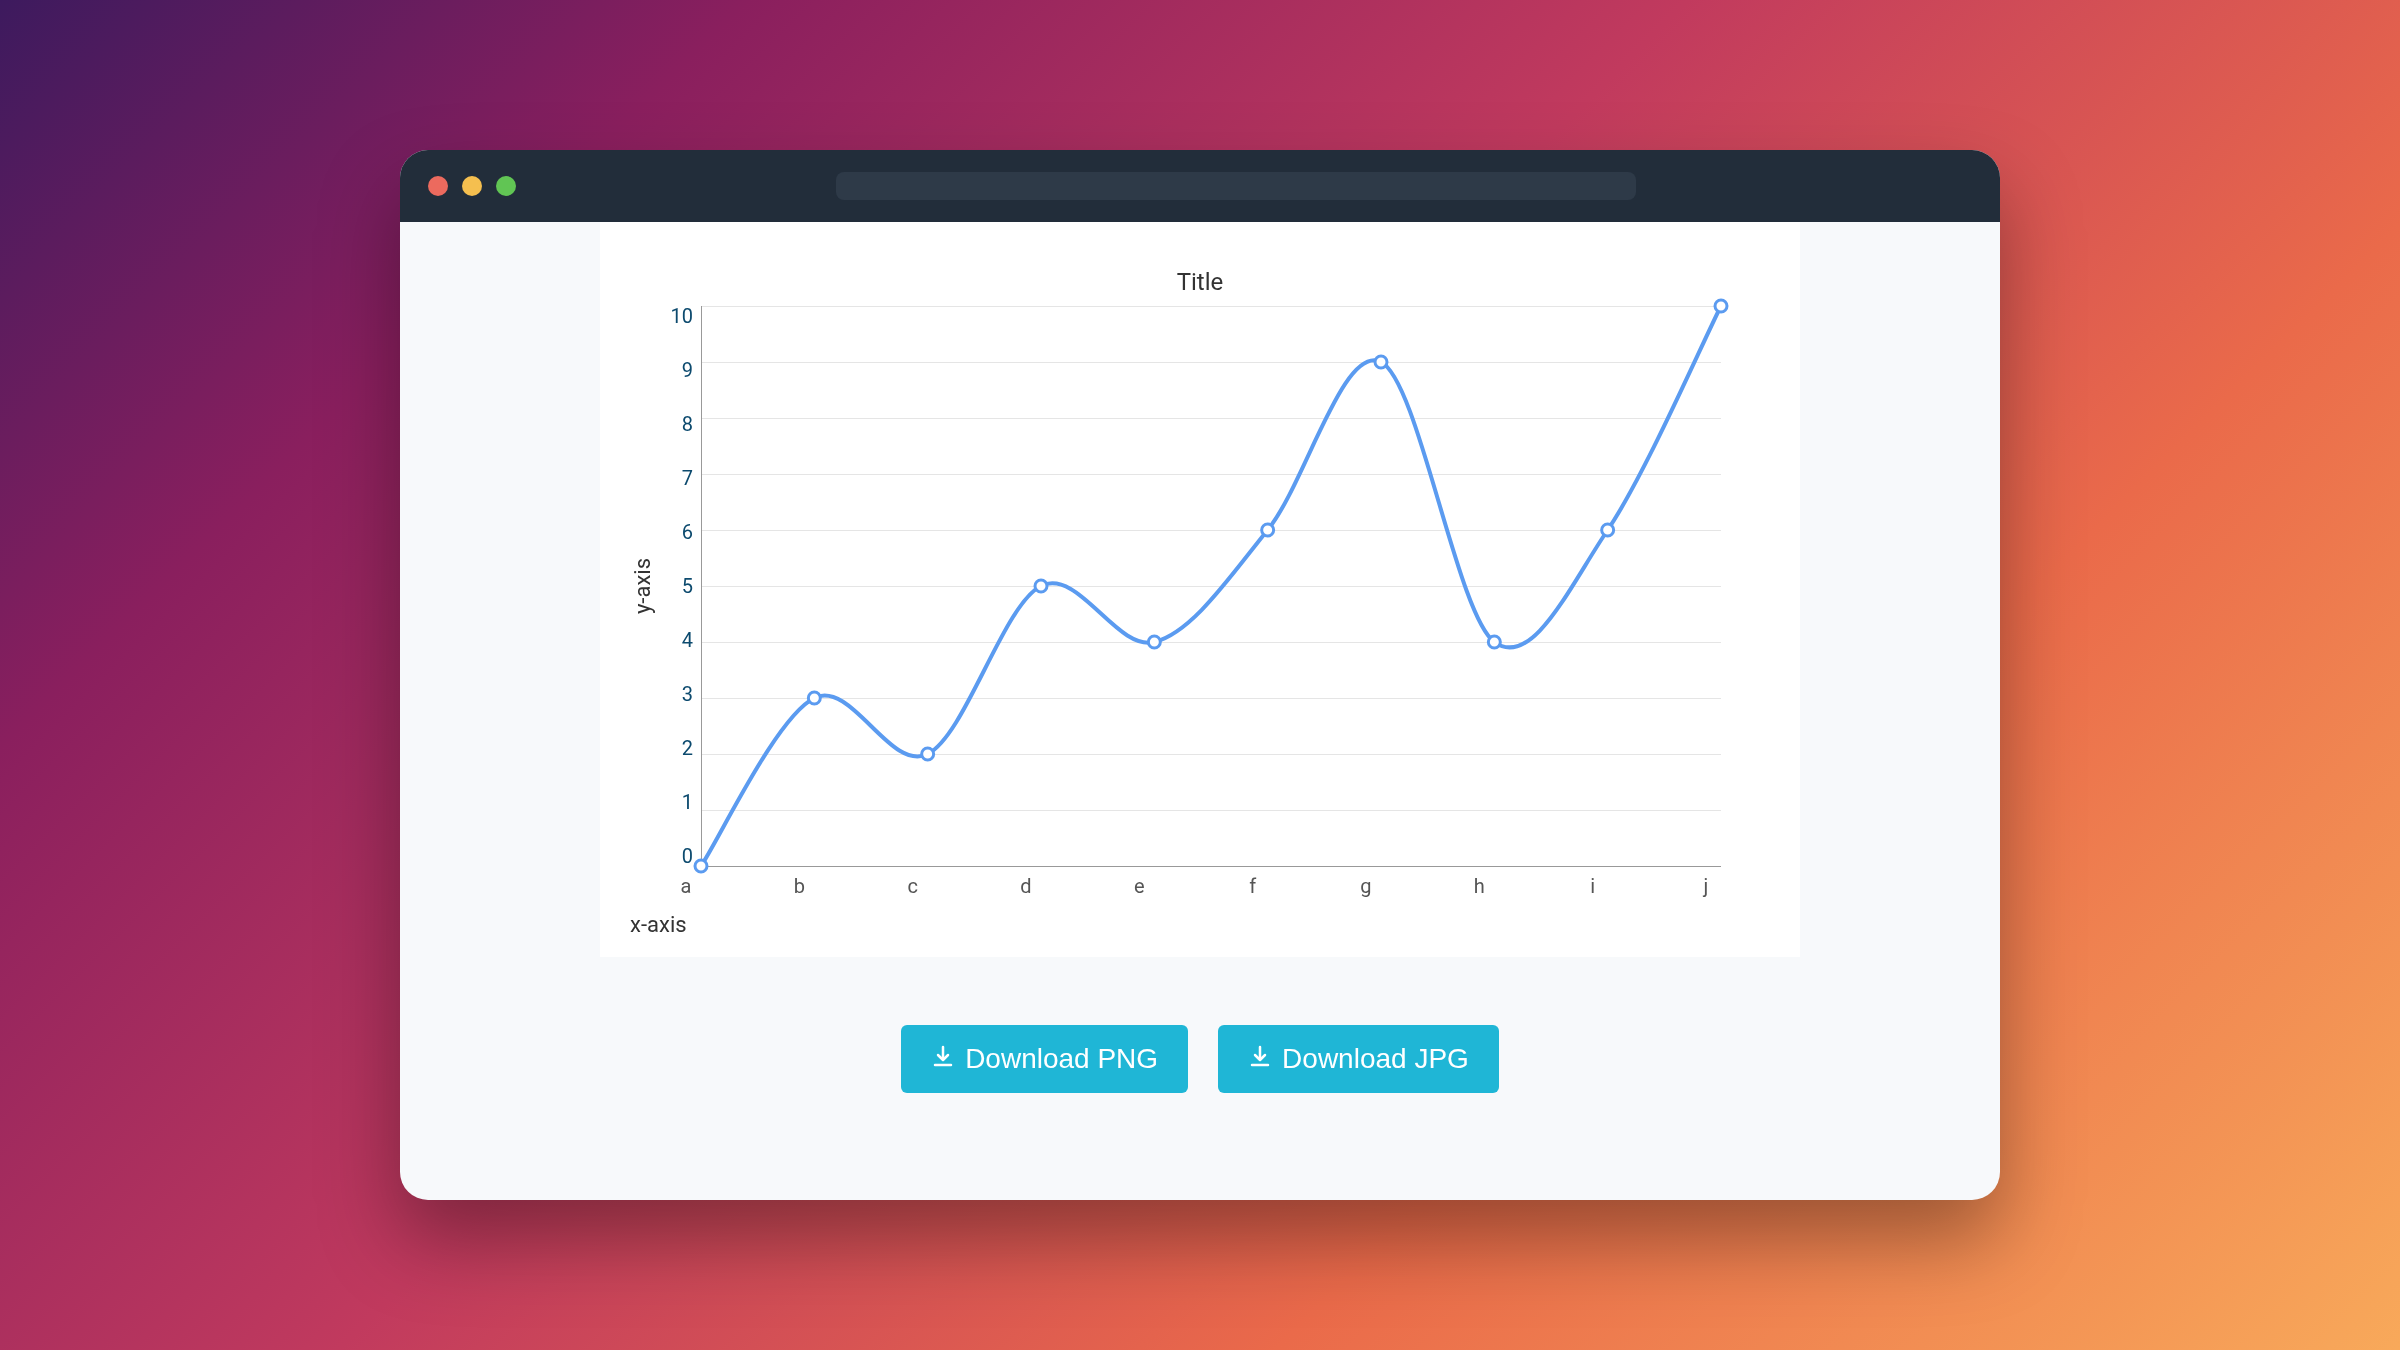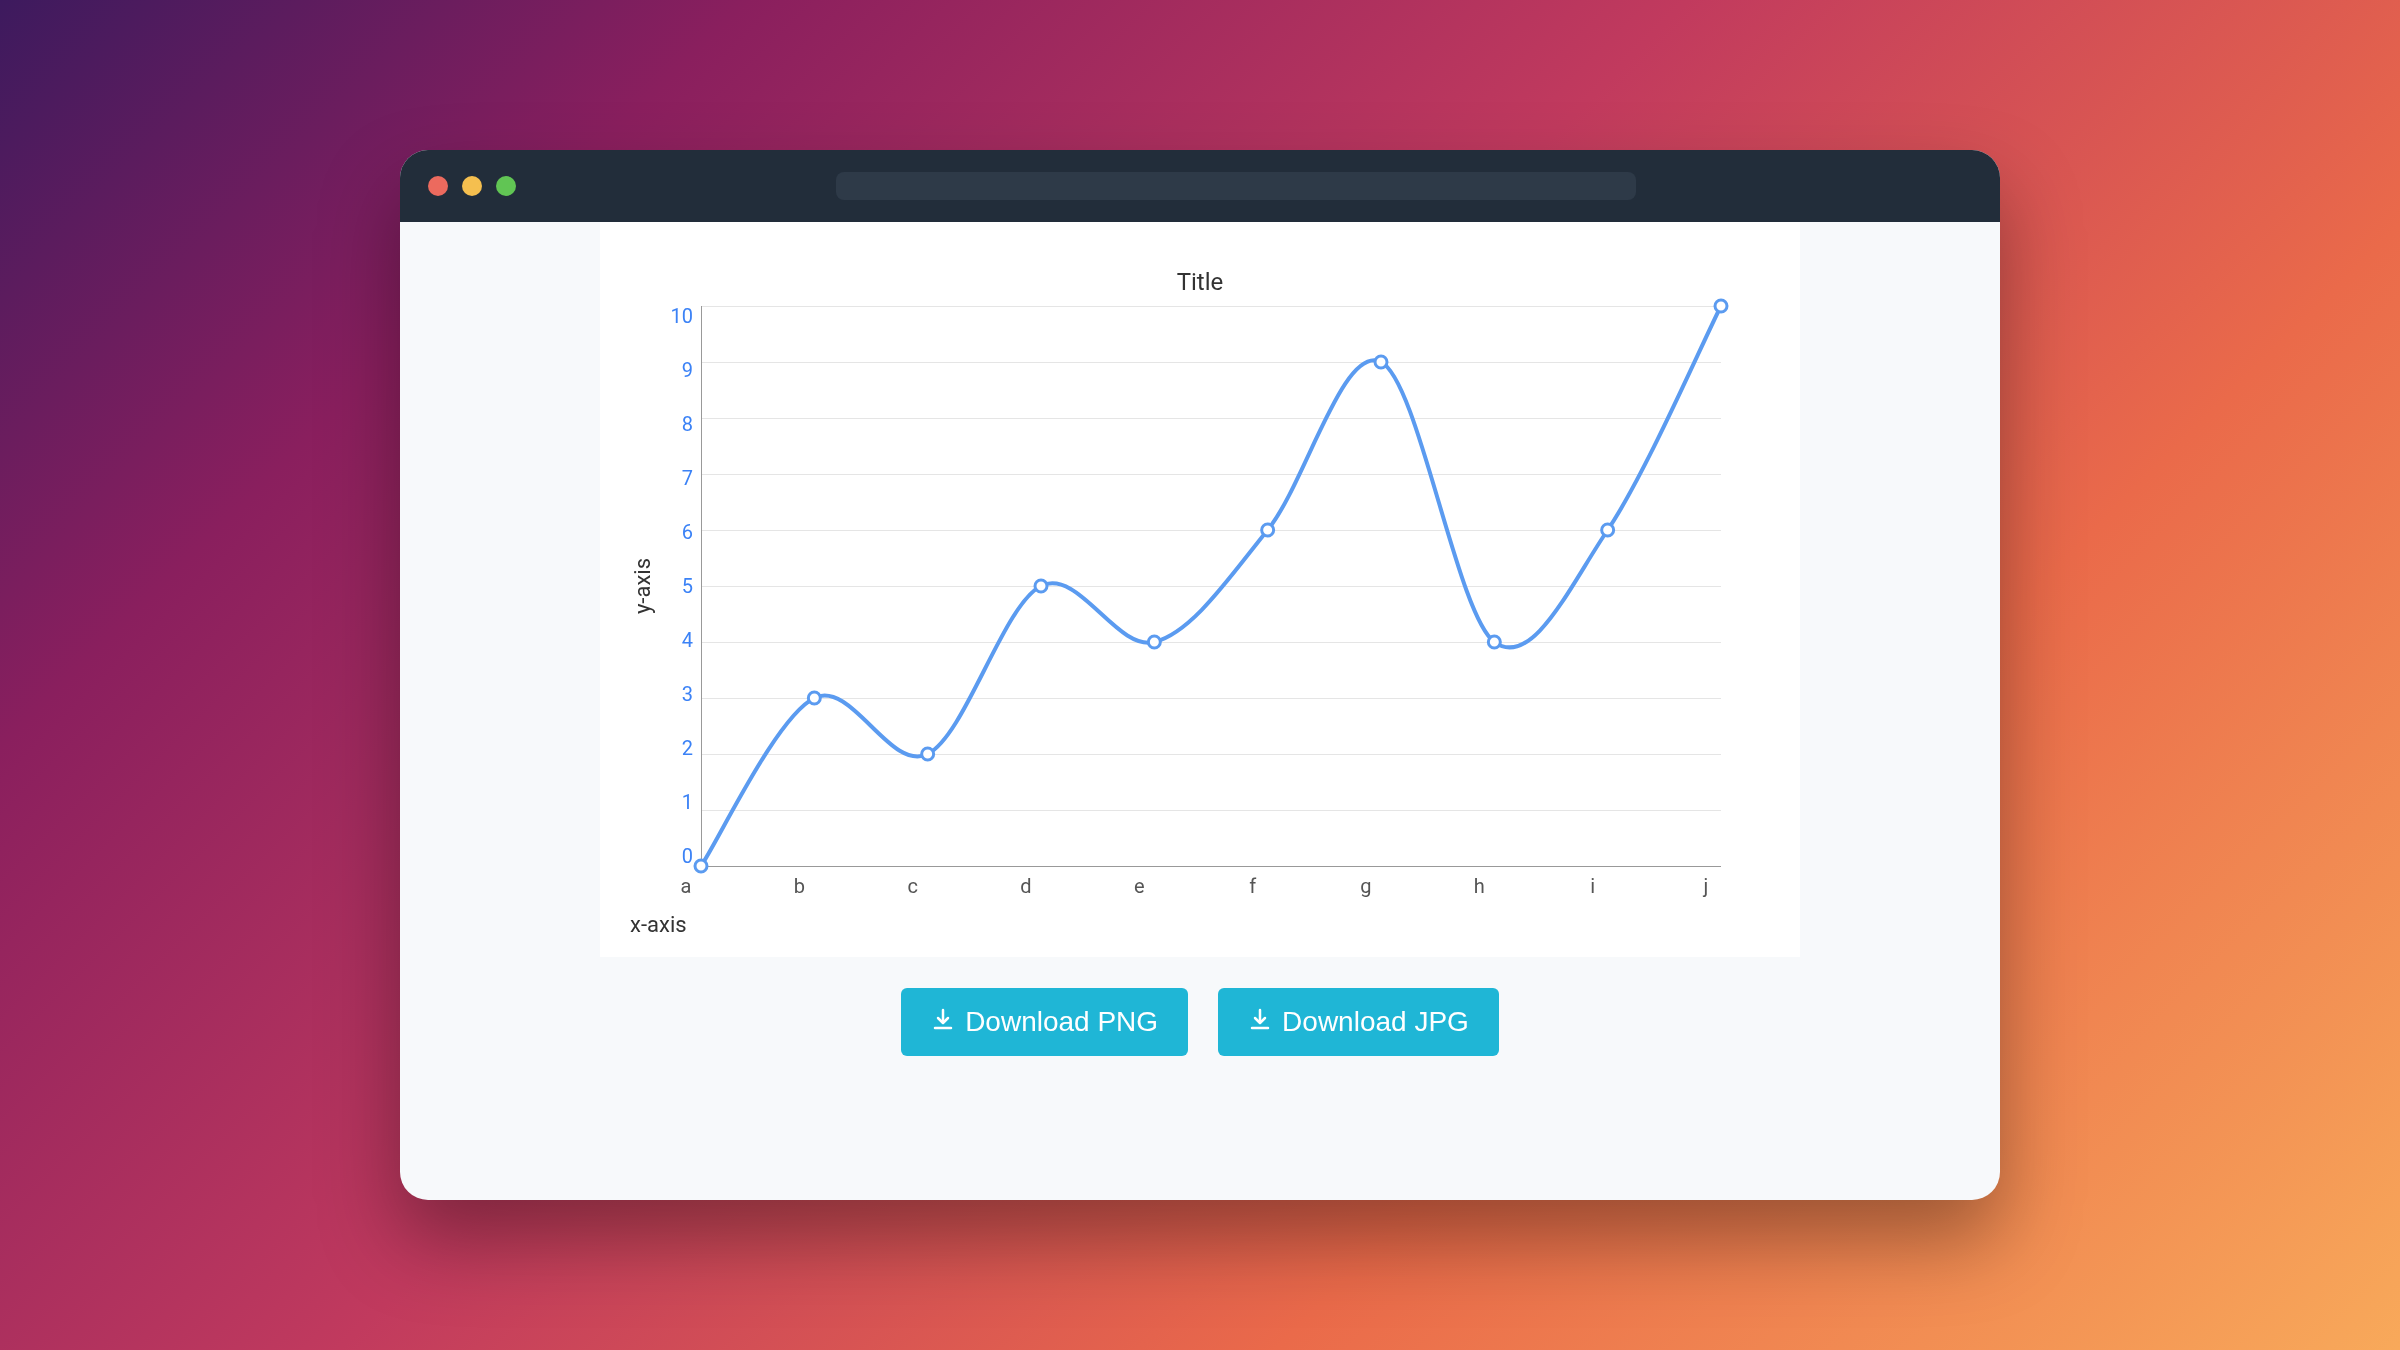--- a/index.html
+++ b/index.html
@@ -72,21 +72,21 @@
   }
   .y-ticks {
     display: flex;
     flex-direction: column;
     justify-content: space-between;
     height: 560px;
     margin-right: 8px;
   }
   .y-tick {
     font-size: 20px;
-    color: #3b82f6;
+    color: #0c4a6e;
     text-align: right;
     width: 30px;
     line-height: 1;
   }
   .plot {
     position: relative;
     width: 1020px;
     height: 560px;
   }
   .grid-line {
@@ -124,21 +124,21 @@
     stroke-width: 4;
   }
   .marker {
     fill: #ffffff;
     stroke: #5b9bf0;
     stroke-width: 3;
   }
   .buttons {
     display: flex;
     gap: 30px;
-    margin-top: 31px;
+    margin-top: 68px;
   }
   .btn {
     background: #1fb6d6;
     color: #ffffff;
     font-size: 28px;
     padding: 18px 30px;
     border-radius: 6px;
     display: flex;
     align-items: center;
     gap: 10px;

